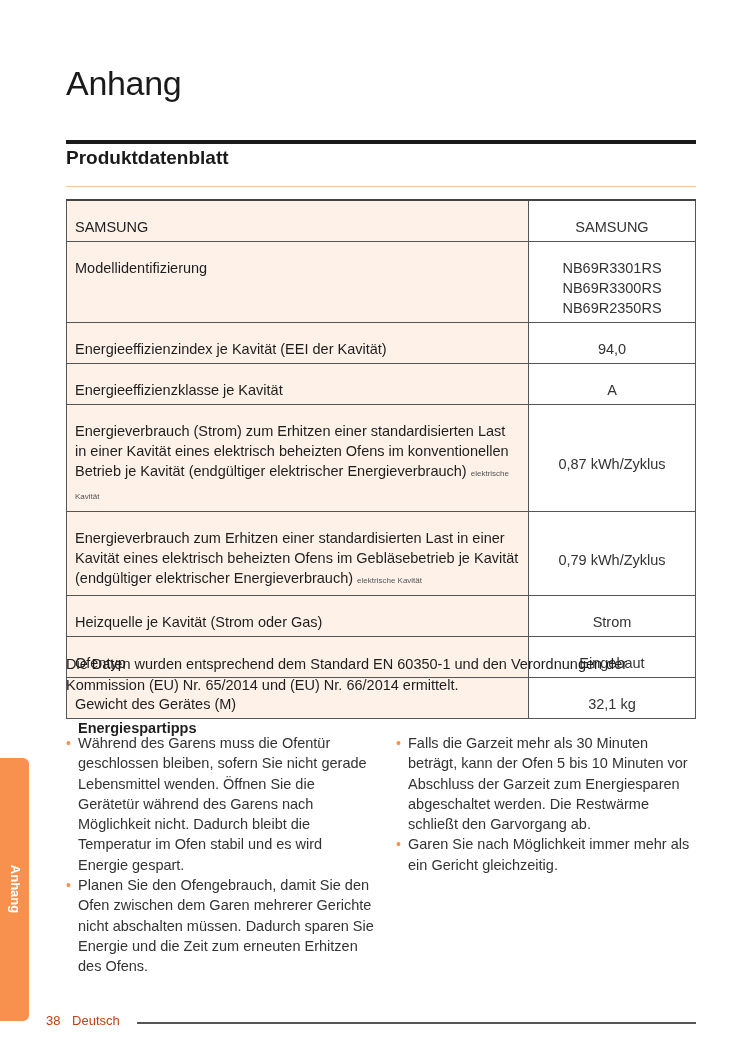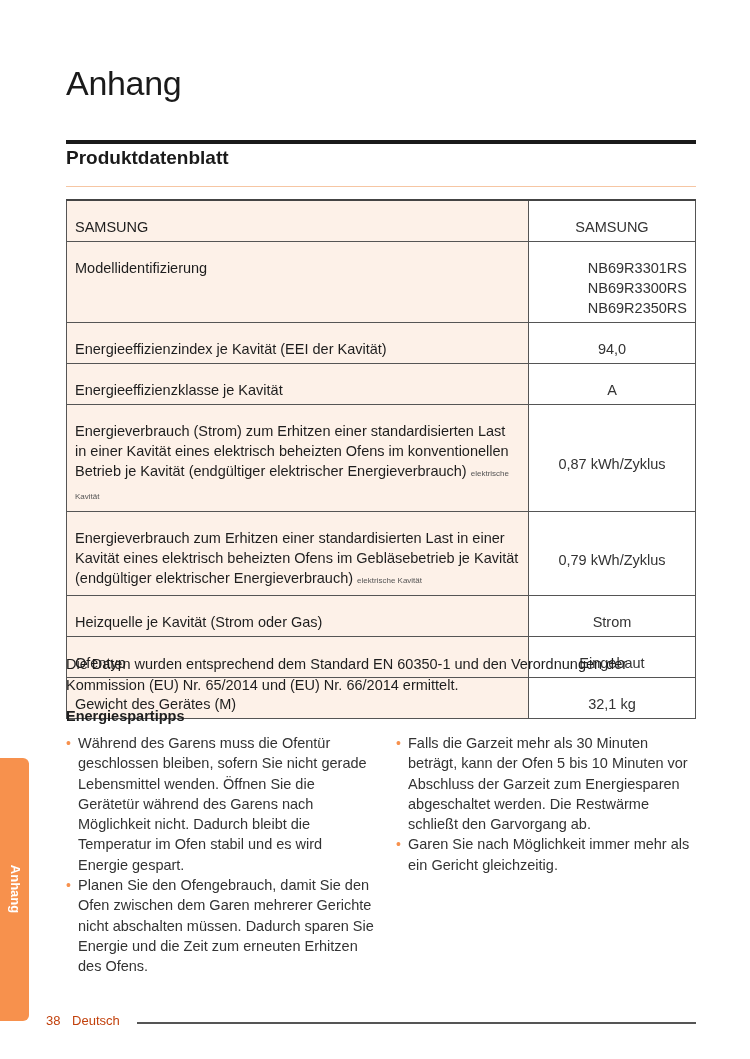--- a/index.html
+++ b/index.html
@@ -8,23 +8,23 @@
   .page-title { position:absolute; left:66px; top:64px; font-size:34px; font-weight:normal; letter-spacing:-0.3px; color:#1a1a1a; margin:0; }
   .title-rule { position:absolute; left:66px; top:140px; width:630px; height:4px; background:#1a1a1a; }
   .section-title { position:absolute; left:66px; top:147px; font-size:19px; color:#1a1a1a; margin:0; }
   .section-rule { position:absolute; left:66px; top:186px; width:630px; height:1px; background:#f6c6a3; }
   table.datasheet { position:absolute; left:66px; top:199px; width:630px; border-collapse:collapse; font-size:14.5px; }
   table.datasheet td { border:1px solid #555; padding:16px 8px 4px 8px; line-height:20px; vertical-align:top; }
   table.datasheet td.label { background:#fdf1e8; width:445px; }
   table.datasheet td.value { background:#ffffff; text-align:center; vertical-align:middle; color:#333; }
   table.datasheet tr.first td { border-top:2px solid #444; }
   .sub { font-size:8px; color:#555; }
-  .value-line { display:block;text-align:right; }
+  .value-line { display:block; }
   .note { position:absolute; left:66px; top:654px; width:630px; font-size:14.5px; line-height:21px; color:#1e1e1e; margin:0; }
-  .tips-title { position:absolute; left:66px; top:708px; font-size:14.5px; margin:0; color:#1e1e1e; }
+  .tips-title { position:absolute; left:66px; top:708px; font-size:14.5px; margin:12px; color:#1e1e1e; }
   .tips-col { position:absolute; top:733px; font-size:14.5px; line-height:20.3px; color:#333; margin:0; padding:0; list-style:none; }
   .tips-col.left { left:66px; width:310px; }
   .tips-col.right { left:396px; width:300px; }
   .tips-col li { position:relative; padding-left:12px; margin:0; }
   .tips-col li .bullet { position:absolute; left:0; top:0; color:#f7914d; font-size:14px; }
   .side-tab { position:absolute; left:0; top:758px; width:29px; height:263px; background:#f7914d; border-radius:0 6px 6px 0; }
   .side-tab-label { position:absolute; left:15px; top:889px; transform:translate(-50%,-50%) rotate(90deg); color:#ffffff; font-size:13px; font-weight:bold; white-space:nowrap; }
   .footer { position:absolute; left:46px; top:1013px; font-size:13px; color:#c2410c; }
   .footer .page-num { margin-right:8px; }
   .footer-rule { position:absolute; left:137px; top:1022px; width:559px; height:2px; background:#555; }

